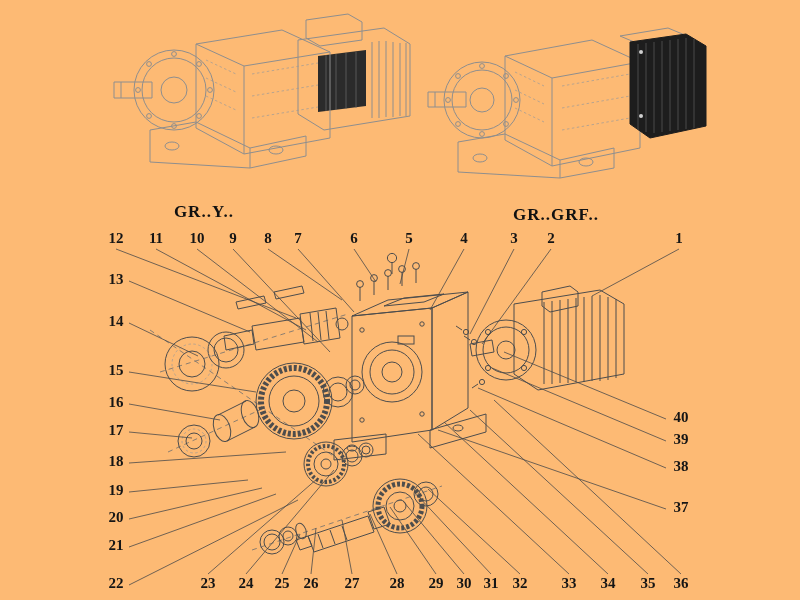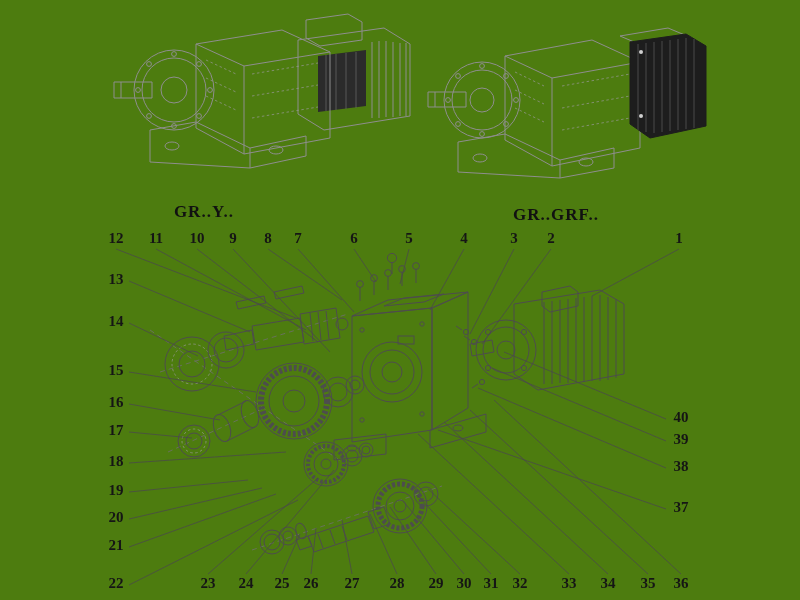--- a/index.html
+++ b/index.html
@@ -1,16 +1,16 @@
 <!DOCTYPE html>
 <html><head>
 <meta charset="utf-8">
 <style>
   html,body{margin:0;padding:0;background:#ffffff;}
-  .stage{position:relative;width:800px;height:600px;background:#4d7c0f;overflow:hidden;
+  .stage{position:relative;width:800px;height:600px;background:#fdba74;overflow:hidden;
          font-family:"Liberation Serif", serif;}
   svg{position:absolute;left:0;top:0;}
   .lineart{stroke:#8e8e8e;fill:none;stroke-width:1;}
   .lineart-dark{stroke:#4d4d4d;fill:none;stroke-width:1;}
   .dashline{stroke:#6f6f6f;fill:none;stroke-width:0.8;stroke-dasharray:5 4;}
   .detaildash{stroke:#9a9a9a;fill:none;stroke-width:0.7;stroke-dasharray:2.5 2.5;}
   #leaders line{stroke:#4a4a4a;stroke-width:0.8;}
   text.callout{font-family:"Liberation Serif", serif;font-size:15px;font-weight:700;
                fill:#151515;text-anchor:middle;dominant-baseline:middle;}
   text.title{font-family:"Liberation Serif", serif;font-size:17px;font-weight:700;

